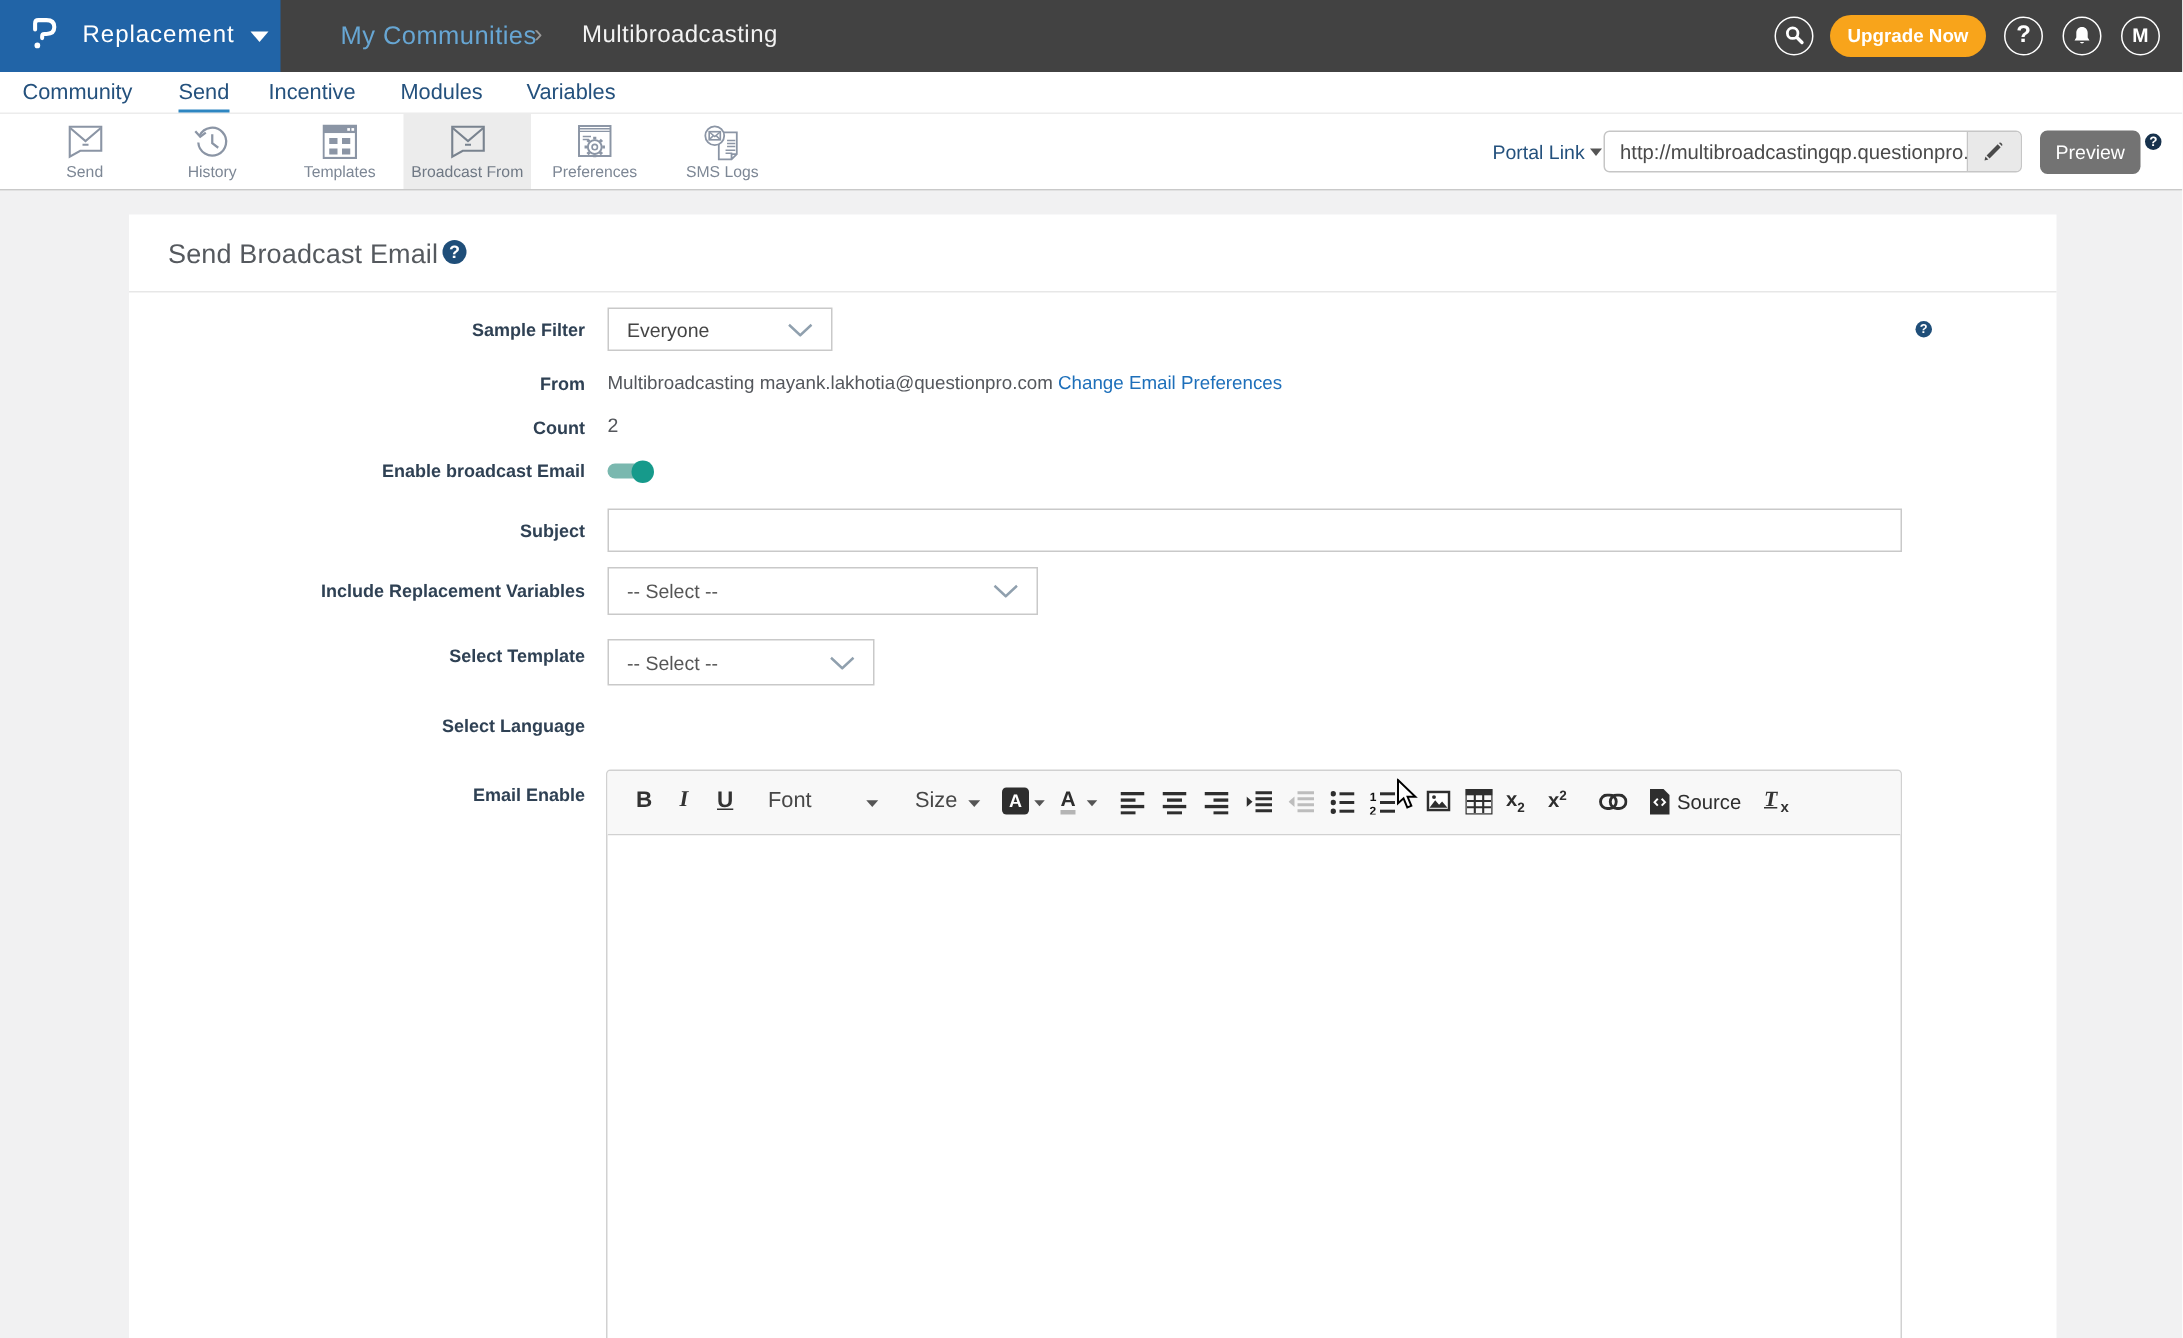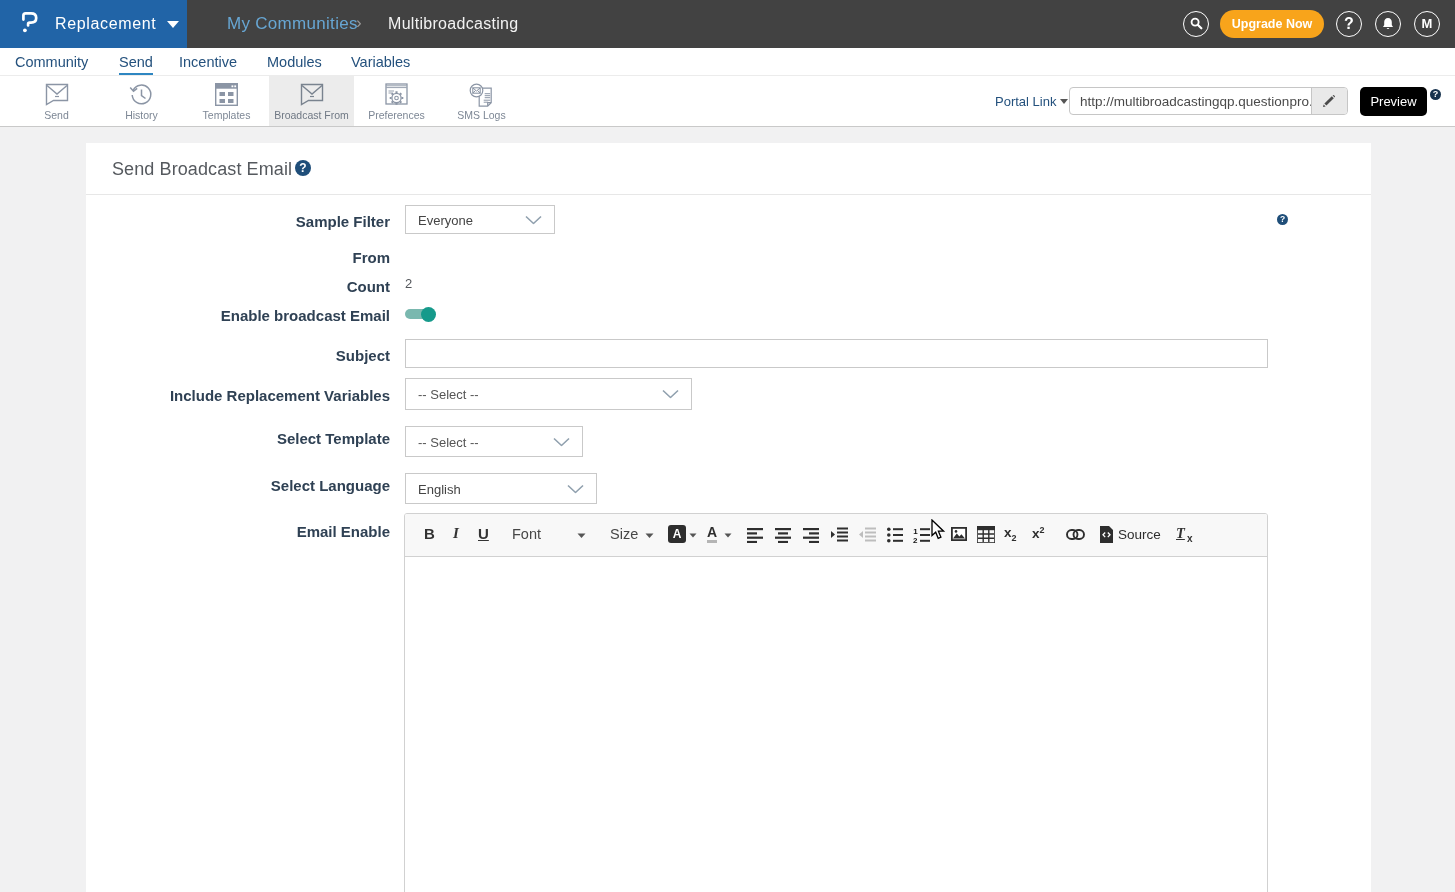--- a/index.html
+++ b/index.html
@@ -28,29 +28,29 @@
 #tools { position:absolute; left:0; top:76px; width:1455px; height:51px; background:#fff; border-bottom:1px solid #c9c9c9; }
 .tile { position:absolute; top:0; width:85px; height:50px; text-align:center; }
 .tile.active { background:#ececec; }
 .tile .ticon { display:inline-block; margin-top:7px; height:24px; }
 .tile .tlabel { position:absolute; left:0; right:0; top:33px; font-size:10.5px; color:#7d8795; }
 #plink { position:absolute; left:995px; top:18px; font-size:13px; color:#24517d;text-align:center; }
 #plink .pcaret { display:inline-block; width:0; height:0; border-left:4px solid transparent; border-right:4px solid transparent; border-top:5px solid #555; margin-left:4px; vertical-align:2px; }
 #purl { position:absolute; left:1069px; top:11px; width:279px; height:28px; background:#fff; border:1px solid #c6c6c6; border-radius:4px; }
 #purl .txt { position:absolute; left:10px; top:6px; font-size:13.5px; color:#4a4a4a; white-space:nowrap; overflow:hidden; width:235px; }
 #purl .pedit { position:absolute; right:0; top:0; width:36px; height:26px; background:#e9e9e9; border-left:1px solid #c6c6c6; border-radius:0 3px 3px 0; }
-#pbtn { position:absolute; left:1360px; top:11px; width:67px; height:29px; background:#000000; border-radius:5px; color:#fff; font-size:13px; text-align:center; line-height:29px; }
+#pbtn { position:absolute; left:1360px; top:11px; width:67px; height:29px; background:#737373; border-radius:5px; color:#fff; font-size:13px; text-align:center; line-height:29px; }
 #phelp { position:absolute; left:1430px; top:13px; width:11px; height:11px; border-radius:50%; background:#17324d; color:#fff; font-size:9px; font-weight:700; text-align:center; line-height:11px; }
 
 
 #card { position:absolute; left:86px; top:143px; width:1285px; height:760px; background:#fff; }
 #ctitle { position:absolute; left:26px; top:16px; font-size:18px; color:#55595e; letter-spacing:0.1px; }
 #chelp { position:absolute; left:209px; top:17px; width:16px; height:16px; border-radius:50%; background:#1f4e79; color:#fff; font-size:12px; font-weight:700; text-align:center; line-height:16px; }
 #cdiv { position:absolute; left:0; top:51px; width:1285px; height:1px; background:#e7e7e7; }
-.flabel { position:absolute; left:0; width:304px; text-align:right; font-size:15px; font-weight:700; color:#2f4154; }
+.flabel { position:absolute; left:0; width:304px; text-align:right; font-size:12px; font-weight:700; color:#2f4154; }
 .fval { position:absolute; left:319px; font-size:12.5px; color:#54575c; }
 .sel { position:absolute; left:319px; background:#fff; border:1px solid #c9c9c9; font-size:13px; color:#444; }
 .sel .stxt { position:absolute; left:12px; top:50%; transform:translateY(-50%); }
 .sel svg.chev { position:absolute; right:12px; top:50%; transform:translateY(-50%); }
 a.lnk { color:#1d6fba; text-decoration:none; }
 
 
 #tgl { position:absolute; left:319px; top:166px; width:29px; height:10px; background:#7ab8af; border-radius:5px; }
 #tgl .knob { position:absolute; right:-1.5px; top:-2.5px; width:15px; height:15px; background:#169a8b; border-radius:50%; }
 
@@ -202,20 +202,21 @@
     <span class="flabel" style="top:70px;">Sample Filter</span>
     <div class="sel" style="top:62px; width:150px; height:29px;">
       <span class="stxt">Everyone</span>
       <svg class="chev" width="17" height="9" viewBox="0 0 17 9">
           <path d="M1 1 L8.5 8 L16 1" stroke="#90a0ae" stroke-width="1.6" fill="none"></path>
         </svg>
     </div>
     <div style="position:absolute; left:1191px; top:71px; width:11px; height:11px; border-radius:50%; background:#1f4e79; color:#fff; font-size:8.5px; font-weight:700; text-align:center; line-height:11px;">?</div>
 
     <span class="flabel" style="top:106px;">From</span>
+    <span class="fval" style="top:105px;">Multibroadcasting mayank.lakhotia@questionpro.com <a class="lnk" href="#">Change Email Preferences</a></span>
 
     <span class="flabel" style="top:135px;">Count</span>
     <span class="fval" style="top:133px; font-size:13px;">2</span>
 
     <span class="flabel" style="top:164px;">Enable broadcast Email</span>
     <div id="tgl">
         <span class="knob"></span>
       </div>
 
     <span class="flabel" style="top:204px;">Subject</span>
@@ -231,26 +232,20 @@
 
     <span class="flabel" style="top:287px;">Select Template</span>
     <div class="sel" style="top:283px; width:178px; height:31px;">
       <span class="stxt" style="color:#555;">-- Select --</span>
       <svg class="chev" width="17" height="9" viewBox="0 0 17 9">
           <path d="M1 1 L8.5 8 L16 1" stroke="#90a0ae" stroke-width="1.6" fill="none"></path>
         </svg>
     </div>
 
     <span class="flabel" style="top:334px;">Select Language</span>
-    <div class="sel" style="top:330px; width:192px; height:31px;">
-      <span class="stxt">English</span>
-      <svg class="chev" width="17" height="9" viewBox="0 0 17 9">
-          <path d="M1 1 L8.5 8 L16 1" stroke="#90a0ae" stroke-width="1.6" fill="none"></path>
-        </svg>
-    </div>
 
     <span class="flabel" style="top:380px;">Email Enable</span>
     <div id="edit">
       <div id="edbar">
         <span class="ebtn" style="left:19px; top:11px; font-weight:700; font-size:15px;">B</span>
         <span class="ebtn" style="left:48px; top:11px; font-style:italic; font-weight:700; font-size:15px; font-family:'Liberation Serif',serif;">I</span>
         <span class="ebtn" style="left:73px; top:11px; font-weight:700; font-size:15px; text-decoration:underline;">U</span>
         <span class="ebtn" style="left:107px; top:12px; font-size:14.5px; color:#474747;">Font</span>
         <svg class="ebtn" style="left:172px; top:19px;" width="9" height="6" viewBox="0 0 9 6">
             <path d="M0.5 0.5 L4.5 5 L8.5 0.5 Z" fill="#555"></path>

